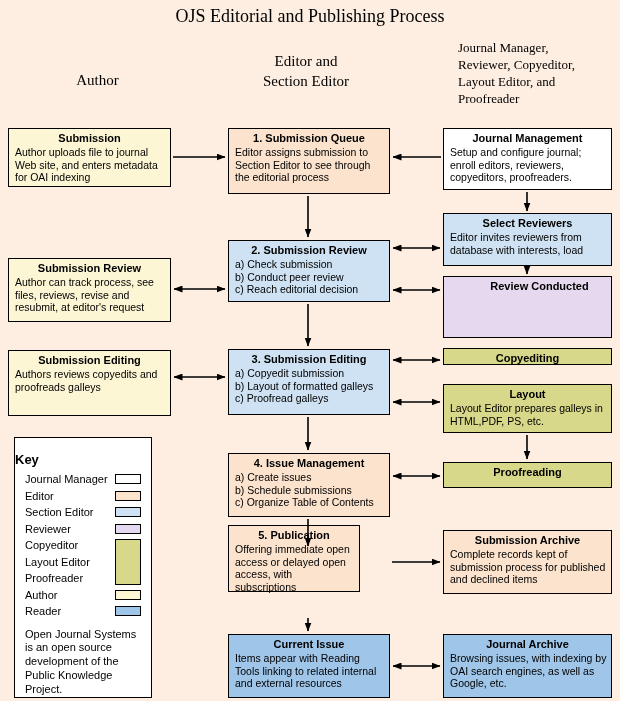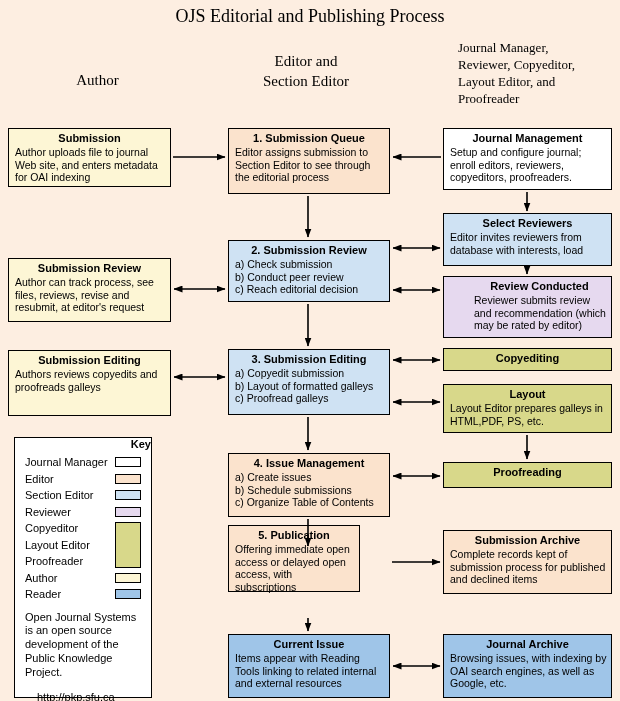--- a/index.html
+++ b/index.html
@@ -47,21 +47,21 @@
   .c-editor{background:#fbe3cd;}
   .c-se{background:#cfe2f3;}
   .c-rev{background:#e6d9ef;padding-left:24px;}
   .c-copy{background:#d8d88a;}
   .c-reader{background:#9fc5e8;}
   .c-jm{background:#ffffff;}
   .keybox{
     position:absolute;left:14px;top:437px;width:138px;height:261px;
     border:1px solid #000;background:#fff;box-sizing:border-box;
   }
-  .key-title{font-weight:bold;text-align:right;font-size:11px;padding-top:0;}
+  .key-title{font-weight:bold;text-align:left;font-size:13px;padding-top:14px;}
   .key-grid{
     display:grid;
     grid-template-columns:1fr 28px;
     grid-auto-rows:16.5px;
     column-gap:4px;
     align-items:center;
     padding:4px 8px 0 10px;
     font-size:11px;
   }
   .sw{
@@ -142,23 +142,22 @@
   <div class="box c-jm" style="left:443px;top:128px;width:169px;height:62px">
     <div class="t">Journal Management</div>
     <div class="b">Setup and configure journal; enroll editors, reviewers, copyeditors, proofreaders.</div>
   </div>
   <div class="box c-se" style="left:443px;top:213px;width:169px;height:53px">
     <div class="t">Select Reviewers</div>
     <div class="b">Editor invites reviewers from database with interests, load</div>
   </div>
   <div class="box c-rev" style="left:443px;top:276px;width:169px;height:62px">
     <div class="t">Review Conducted</div>
-    <div class="b">Reviewer submits review and recommendation (which may be rated by editor)</div>
-  </div>
-  <div class="box c-copy" style="left:443px;top:348px;width:169px;height:23px">
+  </div>
+  <div class="box c-copy" style="left:443px;top:348px;width:169px;height:17px">
     <div class="t">Copyediting</div>
   </div>
   <div class="box c-copy" style="left:443px;top:384px;width:169px;height:49px">
     <div class="t">Layout</div>
     <div class="b">Layout Editor prepares galleys in HTML,PDF, PS, etc.</div>
   </div>
   <div class="box c-copy" style="left:443px;top:462px;width:169px;height:26px">
     <div class="t">Proofreading</div>
   </div>
   <div class="box c-editor" style="left:443px;top:530px;width:169px;height:64px">

